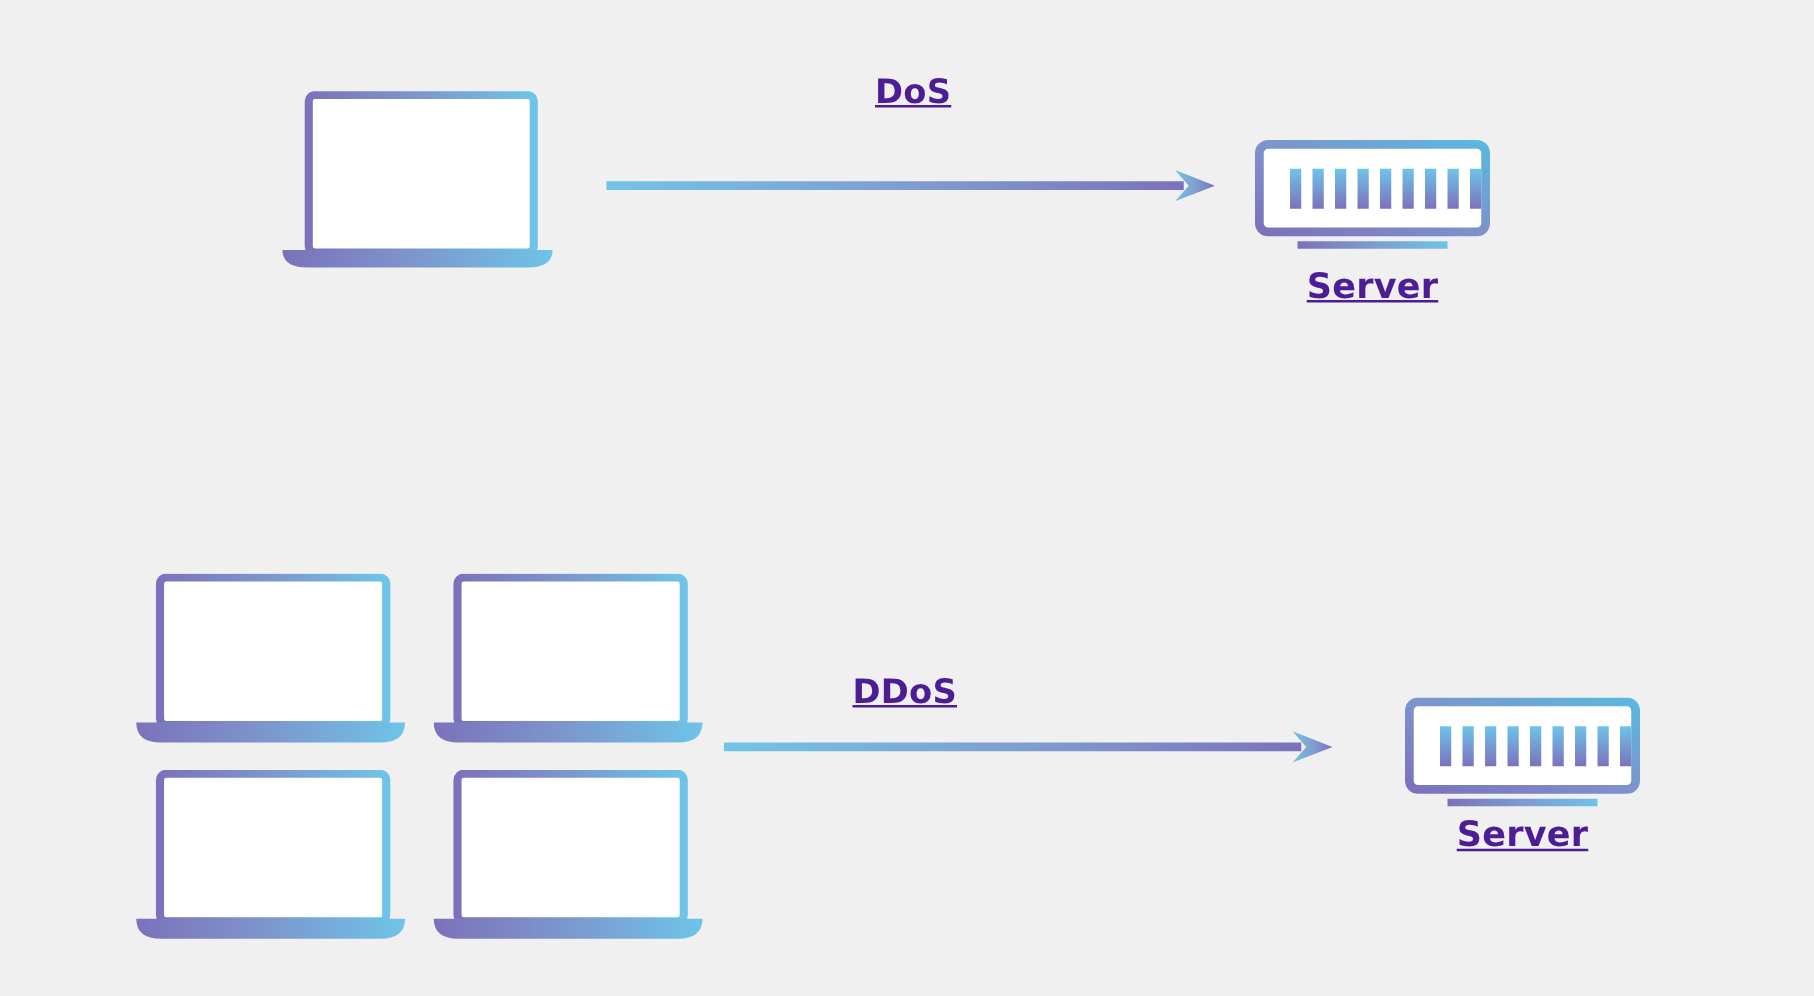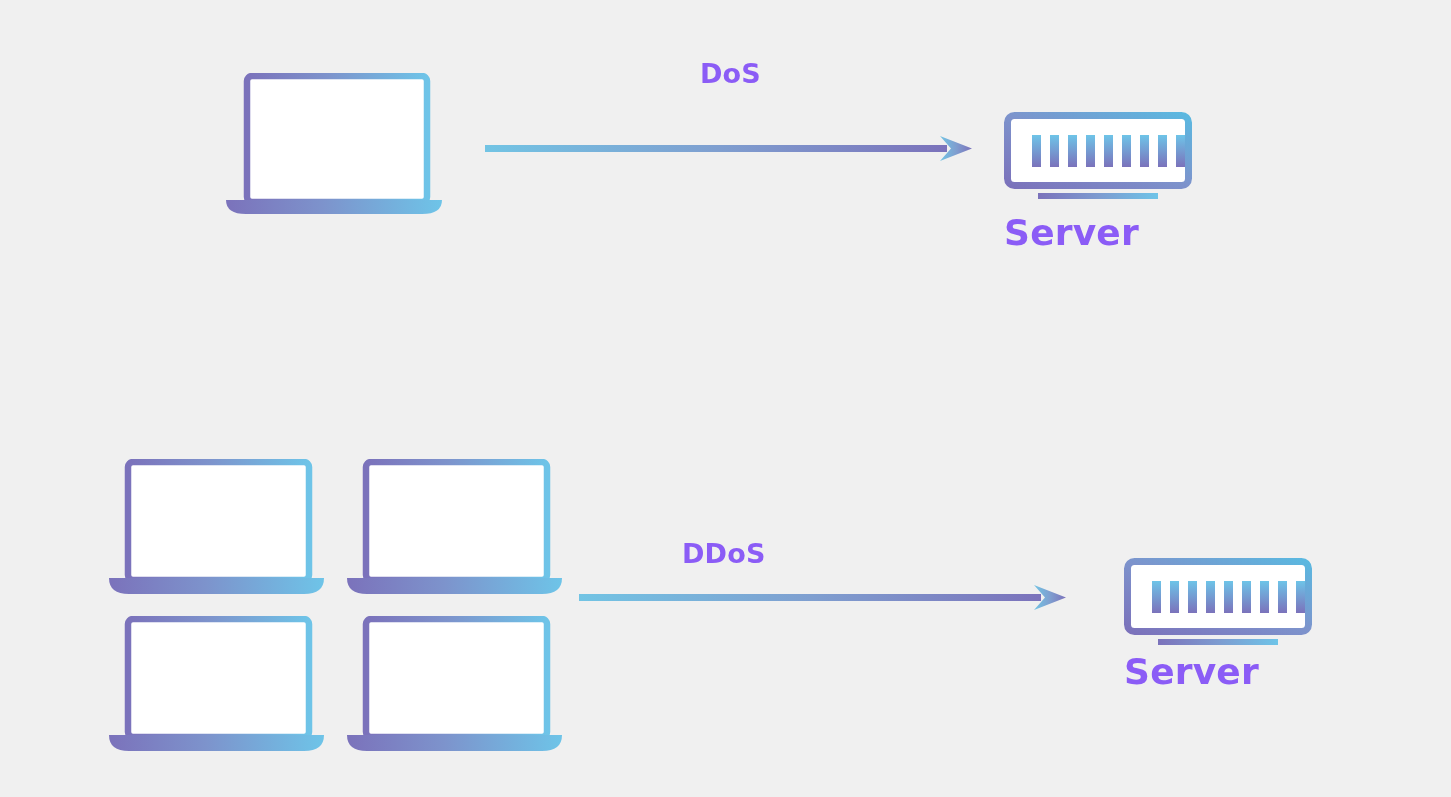--- a/index.html
+++ b/index.html
@@ -25,28 +25,29 @@
   }
   .laptop svg { display: block; }
 
   
   .server { position: absolute; }
   .server svg { display: block; }
 
   
   .lbl {
     position: absolute;
-    color: #8b5cf6;
+    color: #4c1d95;
     font-weight: bold;
     font-family: "DejaVu Sans", sans-serif;
     white-space: nowrap;
     line-height: 1;
+    text-decoration: underline;
   }
   .attack-label { font-size: 27px; letter-spacing: 0.2px; }
-  .server-label { font-size: 36px; letter-spacing: 0.2px; text-align: left; }
+  .server-label { font-size: 28px; letter-spacing: 0.2px; text-align: center; }
 
   
   .arrow { position: absolute; }
   .arrow svg { display: block; }
 </style>
 </head>
 <body>
 
 <div id="stage">
 

